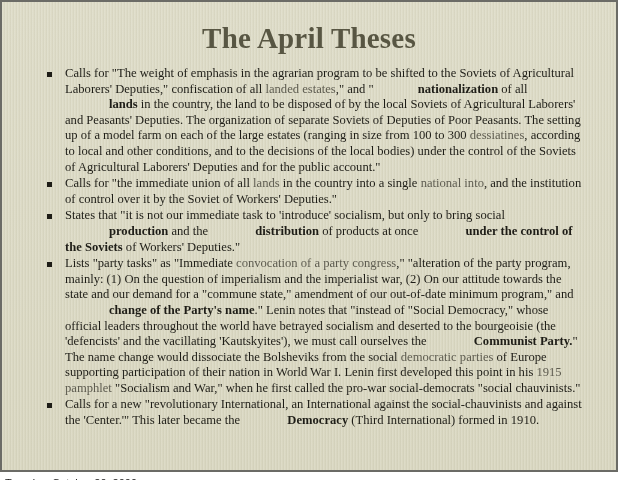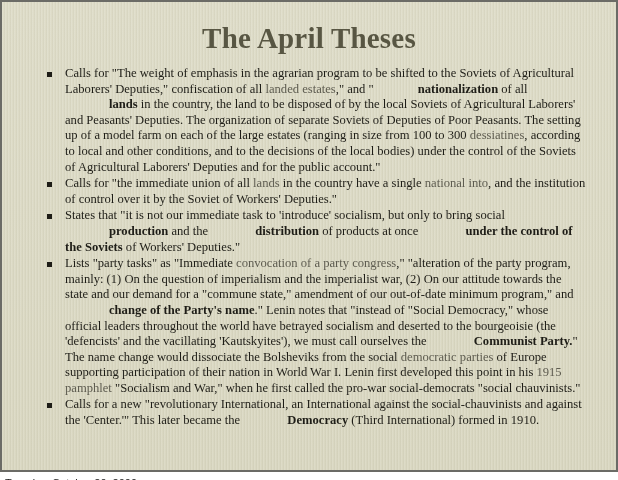--- a/index.html
+++ b/index.html
@@ -59,20 +59,20 @@
     }
   </style>
 </head>
 <body>
 
 <div class="viewer">
   <div class="slide">
     <h1 class="slide-title">The April Theses</h1>
     <ul class="bullets" id="bullet-list">
         <li class="bullet-item"><span class="bullet-marker"></span><span>Calls for "The weight of emphasis in the agrarian program to be shifted to the Soviets of Agricultural Laborers' Deputies," confiscation of all </span><span class="seg-link">landed estates</span><span>," and "</span><span class="seg-bold">nationalization</span><span> of all </span><span class="seg-bold">lands</span><span> in the country, the land to be disposed of by the local Soviets of Agricultural Laborers' and Peasants' Deputies. The organization of separate Soviets of Deputies of Poor Peasants. The setting up of a model farm on each of the large estates (ranging in size from 100 to 300 </span><span class="seg-link">dessiatines</span><span>, according to local and other conditions, and to the decisions of the local bodies) under the control of the Soviets of Agricultural Laborers' Deputies and for the public account."</span></li>
-        <li class="bullet-item"><span class="bullet-marker"></span><span>Calls for "the immediate union of all </span><span class="seg-link">lands</span><span> in the country have a single </span><span class="seg-link">national into</span><span>, and the institution of control over it by the Soviet of Workers' Deputies."</span></li>
+        <li class="bullet-item"><span class="bullet-marker"></span><span>Calls for "the immediate union of all </span><span class="seg-link">lands</span><span> in the country into a single </span><span class="seg-link">national into</span><span>, and the institution of control over it by the Soviet of Workers' Deputies."</span></li>
         <li class="bullet-item"><span class="bullet-marker"></span><span>States that "it is not our immediate task to 'introduce' socialism, but only to bring social </span><span class="seg-bold">production</span><span> and the </span><span class="seg-bold">distribution</span><span> of products at once </span><span class="seg-bold">under the control of the Soviets</span><span> of Workers' Deputies."</span></li>
         <li class="bullet-item"><span class="bullet-marker"></span><span>Lists "party tasks" as "Immediate </span><span class="seg-link">convocation of a party congress</span><span>," "alteration of the party program, mainly: (1) On the question of imperialism and the imperialist war, (2) On our attitude towards the state and our demand for a "commune state," amendment of our out-of-date minimum program," and </span><span class="seg-bold">change of the Party's name</span><span>." Lenin notes that "instead of "Social Democracy," whose official leaders throughout the world have betrayed socialism and deserted to the bourgeoisie (the 'defencists' and the vacillating 'Kautskyites'), we must call ourselves the </span><span class="seg-bold">Communist Party.</span><span>" The name change would dissociate the Bolsheviks from the social </span><span class="seg-link">democratic parties</span><span> of Europe supporting participation of their nation in World War I. Lenin first developed this point in his </span><span class="seg-link">1915 pamphlet</span><span> "Socialism and War," when he first called the pro-war social-democrats "social chauvinists."</span></li>
         <li class="bullet-item"><span class="bullet-marker"></span><span>Calls for a new "revolutionary International, an International against the social-chauvinists and against the 'Center.'" This later became the </span><span class="seg-bold">Democracy</span><span> (Third International) formed in 1910.</span></li>
       </ul>
   </div>
   <div class="footer-date">Tuesday, October 20, 2009</div>
 </div>
 
 </body></html>

